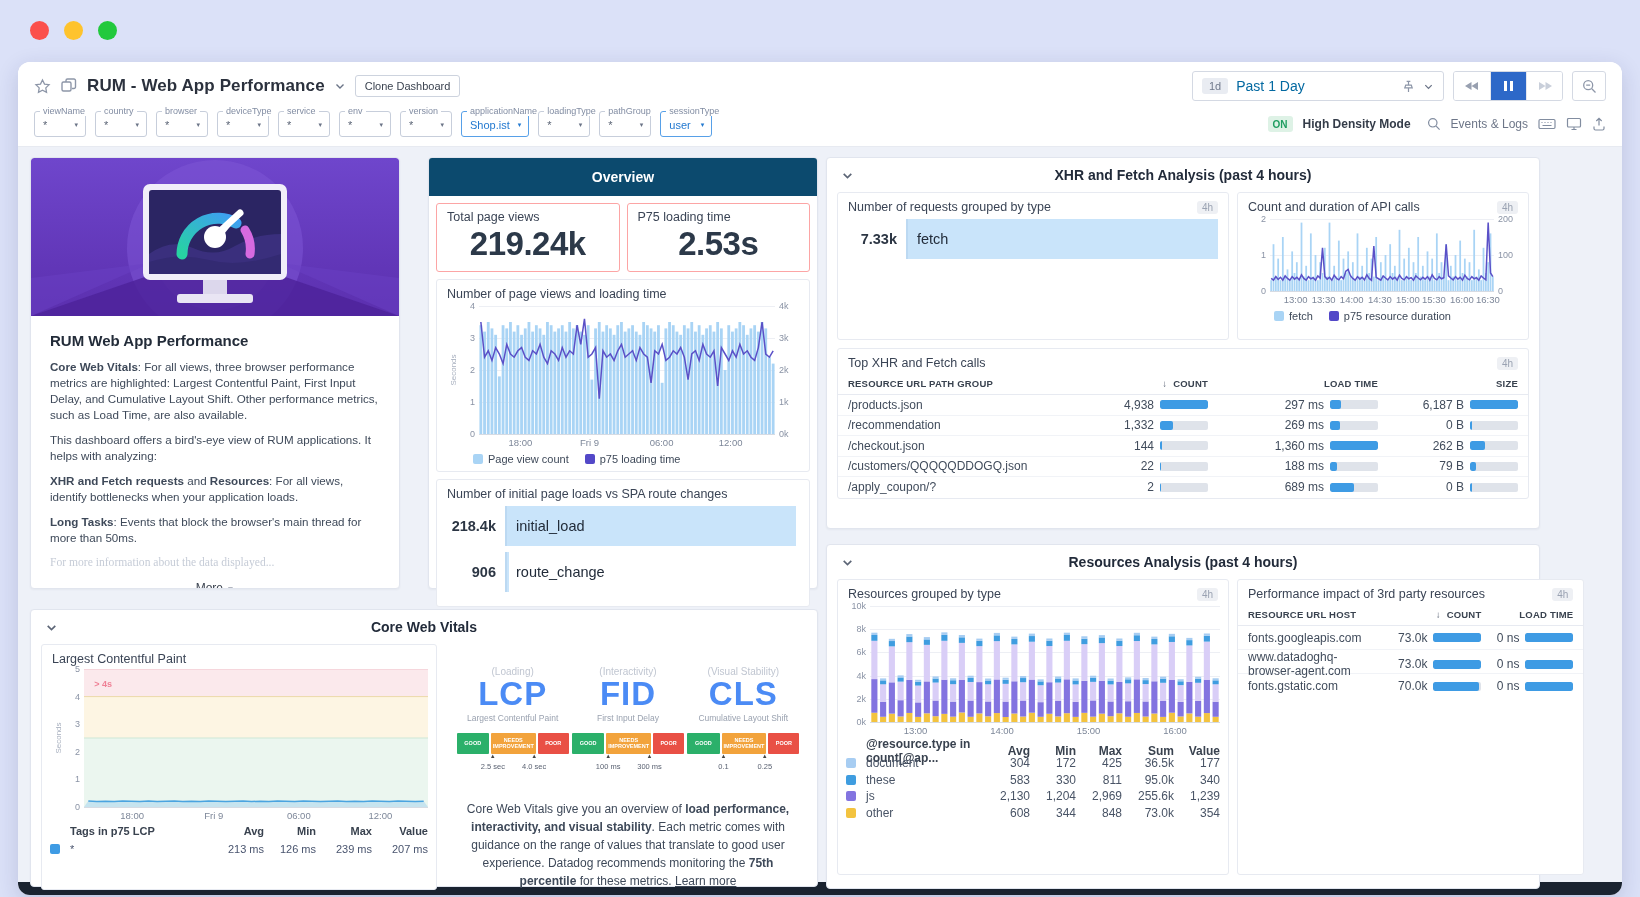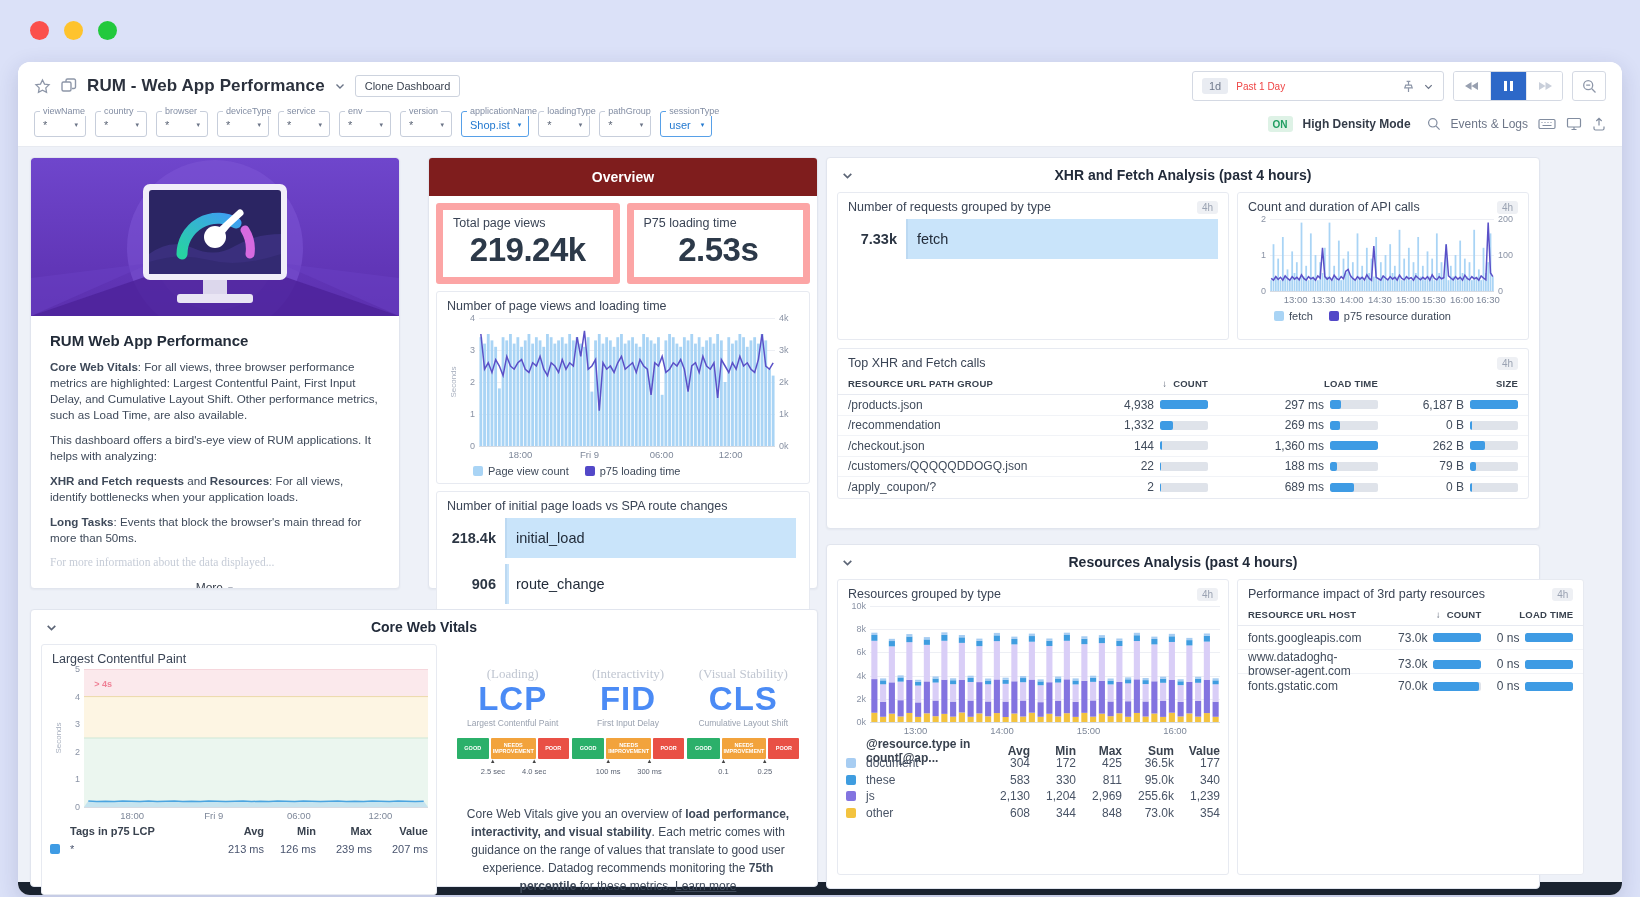--- a/index.html
+++ b/index.html
@@ -14,21 +14,21 @@
   .win-footer{height:13px;background:#1a2330;margin-top:auto;}
   
   .header{padding:9px 16px 0 16px;background:#fff;}
   .h-row1{display:flex;align-items:center;gap:9px;height:30px;}
   .icon-btn{display:flex;align-items:center;justify-content:center;color:#8d96a8;background:none;border:none;padding:0;}
   .h-title{font-size:17px;font-weight:700;color:#2b313d;letter-spacing:.1px;}
   .btn-clone{font-size:11px;padding:4px 9px;border:1px solid #cdd3de;border-radius:3px;color:#3b4350;background:#fff;}
   .h-spacer{flex:1;}
   .time-box{display:flex;align-items:center;gap:8px;border:1px solid #d4d9e3;border-radius:3px;padding:4px 9px;width:252px;height:30px;}
   .chip-1d{background:#e9ecf2;border-radius:3px;font-size:11px;padding:2px 7px;color:#707a8c;}
-  .time-label{font-size:10px;color:#ef4444;flex:1;}
+  .time-label{font-size:14px;color:#0369a1;flex:1;}
   .controls{display:flex;border:1px solid #d4d9e3;border-radius:3px;overflow:hidden;height:30px;}
   .ctrl{width:36px;display:flex;align-items:center;justify-content:center;color:#98a0b0;background:#fff;border:none;border-left:1px solid #e4e7ee;font-size:11px;letter-spacing:-2px;}
   .ctrl:first-child{border-left:none;}
   .ctrl.active{background:#2d68c8;color:#fff;}
   .sq-btn{width:34px;height:30px;border:1px solid #d4d9e3;border-radius:3px;background:#fff;display:flex;align-items:center;justify-content:center;color:#8d96a8;}
   .h-row2{display:flex;align-items:center;gap:9px;padding:10px 0 9px 0;}
   .filter{position:relative;border:1px solid #c7cedb;border-radius:3px;padding:5px 7px 4px 8px;height:26px;
     display:flex;align-items:center;gap:8px;min-width:52px;background:#fff;}
   .filter .f-label{position:absolute;top:-6px;left:5px;font-size:9px;color:#828da3;background:#fff;padding:0 3px;white-space:nowrap;}
   .filter .f-value{font-size:11px;color:#5b6475;white-space:nowrap;}
@@ -52,23 +52,23 @@
   #panel-intro{left:12px;top:10px;width:370px;height:432px;overflow:hidden;}
   .hero{height:158px;border-radius:3px 3px 0 0;overflow:hidden;}
   .intro-text{padding:12px 19px 4px 19px;}
   .intro-title{font-size:15px;font-weight:700;color:#232c39;margin:4px 0 10px 0;}
   .intro-text p{font-size:11.6px;line-height:1.38;color:#3e4959;margin:0 0 9px 0;}
   .intro-text p.faded{color:#c6ccd7;white-space:nowrap;overflow:hidden;margin-bottom:4px;font-family:Liberation Serif, serif;}
   .more{text-align:center;font-size:12px;color:#3b4350;padding:2px 0;}
   .more .caret{font-size:8px;color:#6b7487;}
   
   #panel-overview{left:410px;top:10px;width:390px;height:432px;}
-  .ov-head{background:#7f1d1d;color:#fff;font-weight:700;font-size:14px;display:flex;align-items:center;justify-content:center;height:38px;border-radius:3px 3px 0 0;}
+  .ov-head{background:#0c4a6e;color:#fff;font-weight:700;font-size:14px;display:flex;align-items:center;justify-content:center;height:38px;border-radius:3px 3px 0 0;}
   .stats{display:flex;gap:7px;padding:7px 7px 0 7px;}
-  .stat{flex:1;border:7px solid #fca5a5;border-radius:3px;padding:6px 10px 8px 10px;}
+  .stat{flex:1;border:1px solid #fca5a5;border-radius:3px;padding:6px 10px 8px 10px;}
   .stat-label{font-size:12.5px;color:#3a4455;}
   .stat-value{font-size:33px;font-weight:700;color:#2c3949;text-align:center;margin-top:1px;letter-spacing:-.5px;}
   .ov-chart{margin:7px;}
   .ov-toplist{margin:0 7px 7px 7px;}
   
   .tl-rows{padding:2px 10px 8px 4px;}
   .tl-row{display:flex;align-items:center;height:40px;margin-bottom:6px;}
   .tl-val{width:64px;text-align:right;font-size:14.5px;font-weight:600;color:#2c3644;padding-right:9px;flex:none;}
   .tl-track{flex:1;height:100%;position:relative;border-left:2px solid #bcd9f2;}
   .tl-bar{position:absolute;left:0;top:0;bottom:0;background:#c9e4fa;}
@@ -121,21 +121,21 @@
   .cwv-flex{display:flex;padding:0 10px;gap:12px;}
   .lcp-w{width:396px;flex:none;}
   .lcp-tbl-head,.lcp-tbl-row{display:grid;grid-template-columns:20px 1fr 56px 52px 56px 56px;align-items:center;font-size:11px;padding:0 8px;}
   .lcp-tbl-head{font-weight:700;color:#39424f;height:18px;}
   .lcp-tbl-row{height:17px;color:#49546e;}
   .lcp-tbl-head span,.lcp-tbl-row span{text-align:right;}
   .lcp-tbl-head .ln,.lcp-tbl-row .ln{text-align:left;}
   .lcp-tbl-row i{width:10px;height:10px;border-radius:2px;background:#3e9be4;display:block;}
   .gauges{display:flex;justify-content:space-around;margin-top:22px;padding:0 6px;}
   .gauge{width:112px;text-align:center;}
-  .g-cat{font-size:13px;color:#c0c6d1;font-family:Liberation Serif, serif;}
+  .g-cat{font-size:10px;color:#c0c6d1;}
   .g-abbr{font-size:33px;font-weight:700;color:#4b8bf5;letter-spacing:1px;line-height:1.05;}
   .g-name{font-size:8.5px;color:#9aa2b0;margin:1px 0 10px 0;}
   .g-bar{display:flex;height:21px;position:relative;gap:2px;}
   .g-seg{display:flex;align-items:center;justify-content:center;font-size:5.5px;font-weight:700;color:#fff;line-height:1.1;border-radius:1px;padding:0 2px;}
   .g-mark{position:absolute;top:100%;transform:translateX(-50%);text-align:center;}
   .g-mark .tri{font-size:6px;color:#444;display:block;line-height:5px;}
   .g-mark .mlabel{font-size:7.5px;color:#5a6272;display:block;margin-top:3px;white-space:nowrap;}
   .cwv-desc{font-size:12px;color:#3e4959;text-align:center;line-height:1.5;margin-top:46px;padding:0 4px;}
   .cwv-desc a{color:#3e4959;text-decoration:underline;}
 </style>

